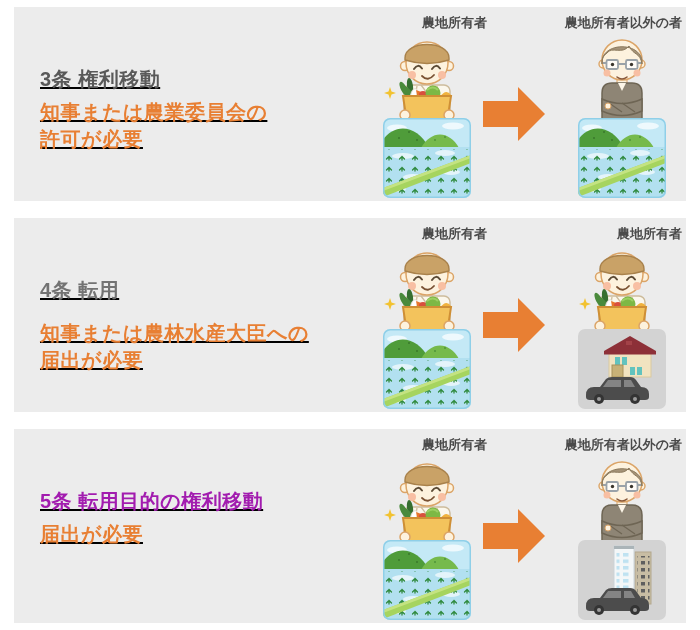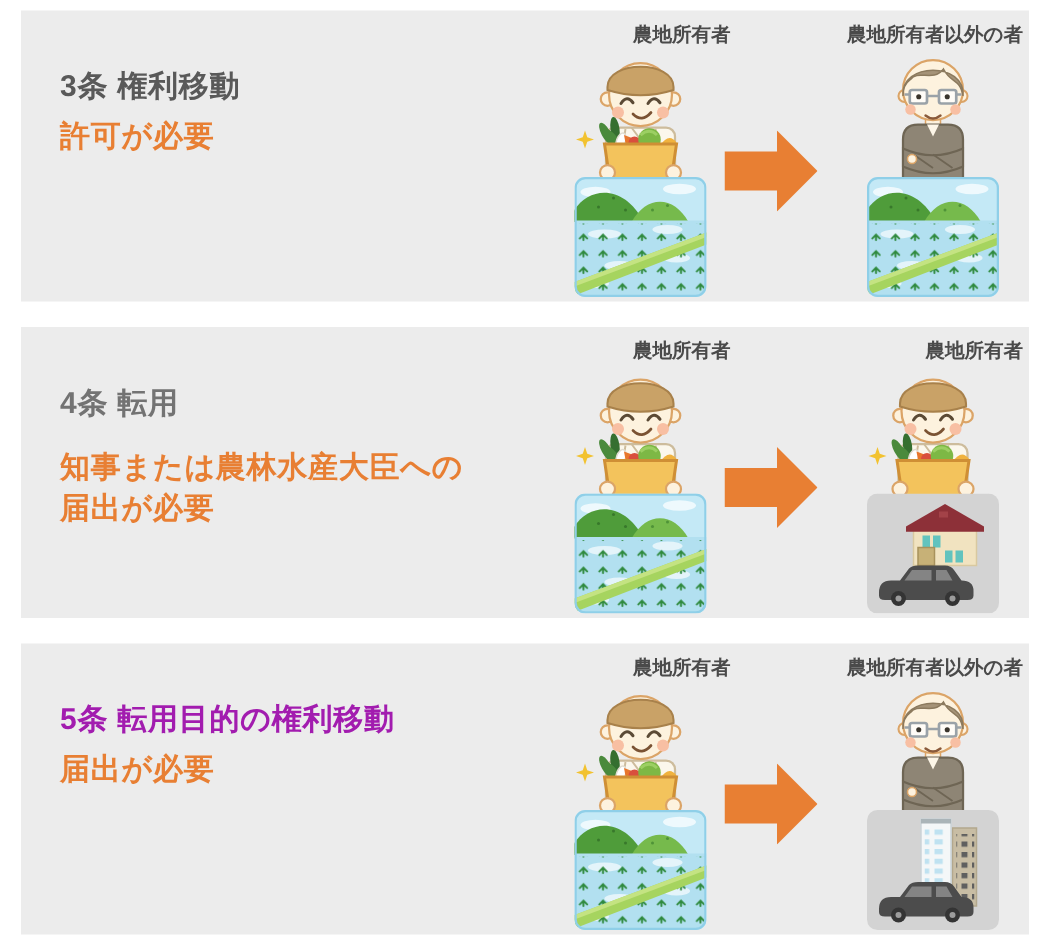--- a/index.html
+++ b/index.html
@@ -1,19 +1,19 @@
 <!DOCTYPE html>
 <html><head>
 <meta charset="utf-8">
 <style>
   html,body{margin:0;padding:0;width:700px;height:630px;overflow:hidden;
     font-family:"Liberation Sans","DejaVu Sans",sans-serif;background:#ffffff;}
   .page{position:relative;width:700px;height:630px;padding-top:7px;box-sizing:border-box;}
   .panel{position:relative;height:194px;margin:0 14px 17px 14px;background:#ececec;}
-  .text-block{position:absolute;left:26px;top:38px;width:340px;}
+  .text-block{position:absolute;left:26px;top:59px;width:340px;text-decoration:underline;}
   .panel-title{margin:0;font-size:20px;line-height:27px;font-weight:bold;color:#595959;letter-spacing:.5px;}
   .subtitle{margin:6px 0 0 0;font-size:20px;line-height:27px;font-weight:bold;color:#e87f33;letter-spacing:.5px;}
   .subtitle span{display:block;}
   .fig-col{position:absolute;top:8px;width:120px;text-align:right;}
   .fig-col.left{left:353px;}
   .fig-col.right{left:548px;}
   .fig-label{font-size:13px;line-height:16px;font-weight:bold;color:#4a4a4a;white-space:nowrap;margin-bottom:2px;}
   .fig-svg{display:block;margin:0 auto;width:100px;height:165px;}
   .arrow{position:absolute;left:469px;top:80px;width:62px;height:54px;}
   .arrow svg{display:block;width:62px;height:54px;}
@@ -149,20 +149,21 @@
     </symbol>
   </defs>
 </svg>
 
 <div class="page">
 
   <section class="panel" style="background: rgb(236, 236, 236);">
     <div class="text-block">
       <h2 class="panel-title" style="color: rgb(89, 89, 89);">3条 権利移動</h2>
       <p class="subtitle" style="color: rgb(232, 127, 51);">
+        <span>知事または農業委員会の</span>
         <span>許可が必要</span>
       </p>
     </div>
     <div class="fig-col left">
       <div class="fig-label" style="color: rgb(74, 74, 74);">農地所有者</div>
       <svg class="fig-svg" viewBox="0 0 100 165">
         <use class="person-use" width="100" height="100" x="0" y="0" href="#sym-farmer" xlink:href="#sym-farmer"></use>
         <use class="ground-use" width="88" height="80" x="6" y="85" href="#sym-paddy" xlink:href="#sym-paddy"></use>
       </svg>
     </div>

